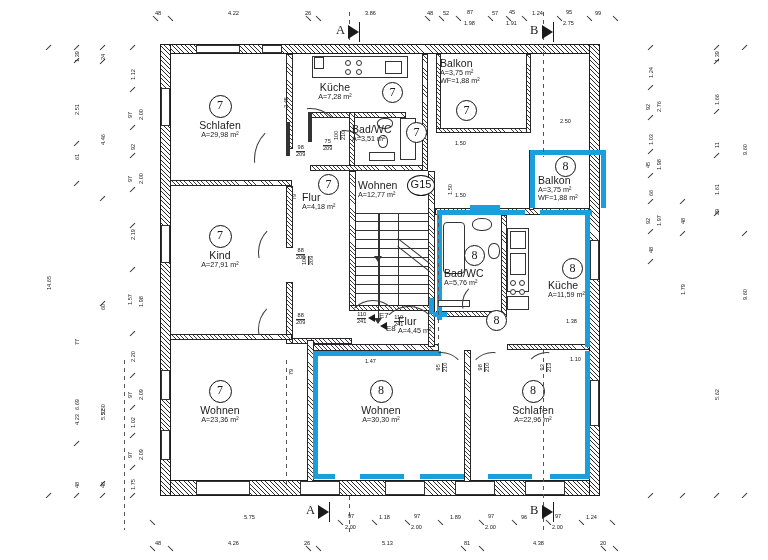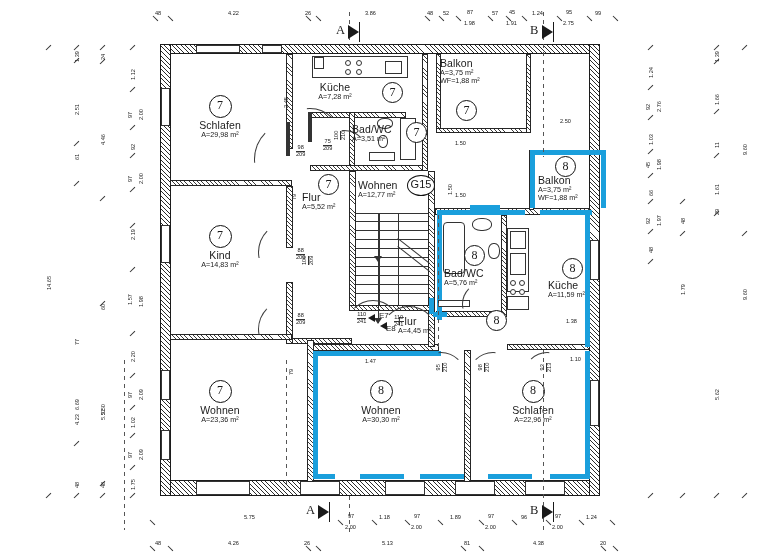--- a/index.html
+++ b/index.html
@@ -304,28 +304,28 @@
   <div class="rbadge abs" style="left:456px;top:100px;">7</div>
 
   <div class="rlabel" style="left:352px;top:124px;width:60px;text-align:left;">
     <div class="rname">Bad/WC</div>
     <div class="rarea">A=3,51 m²</div>
   </div>
   <div class="rbadge abs" style="left:406px;top:122px;">7</div>
 
   <div class="rlabel" style="left:302px;top:192px;width:56px;text-align:left;">
     <div class="rname">Flur</div>
-    <div class="rarea">A=5,52 m²</div>
+    <div class="rarea">A=4,18 m²</div>
   </div>
   <div class="rbadge abs" style="left:318px;top:174px;">7</div>
 
   <div class="rlabel" style="left:160px;top:225px;width:120px;">
     <div class="rbadge">7</div>
     <div class="rname">Kind</div>
-    <div class="rarea">A=14,83 m²</div>
+    <div class="rarea">A=27,91 m²</div>
   </div>
 
   <div class="rlabel" style="left:160px;top:380px;width:120px;">
     <div class="rbadge">7</div>
     <div class="rname">Wohnen</div>
     <div class="rarea">A=23,36 m²</div>
   </div>
 
   <div class="rlabel" style="left:358px;top:180px;width:74px;text-align:left;">
     <div class="rname">Wohnen</div>

